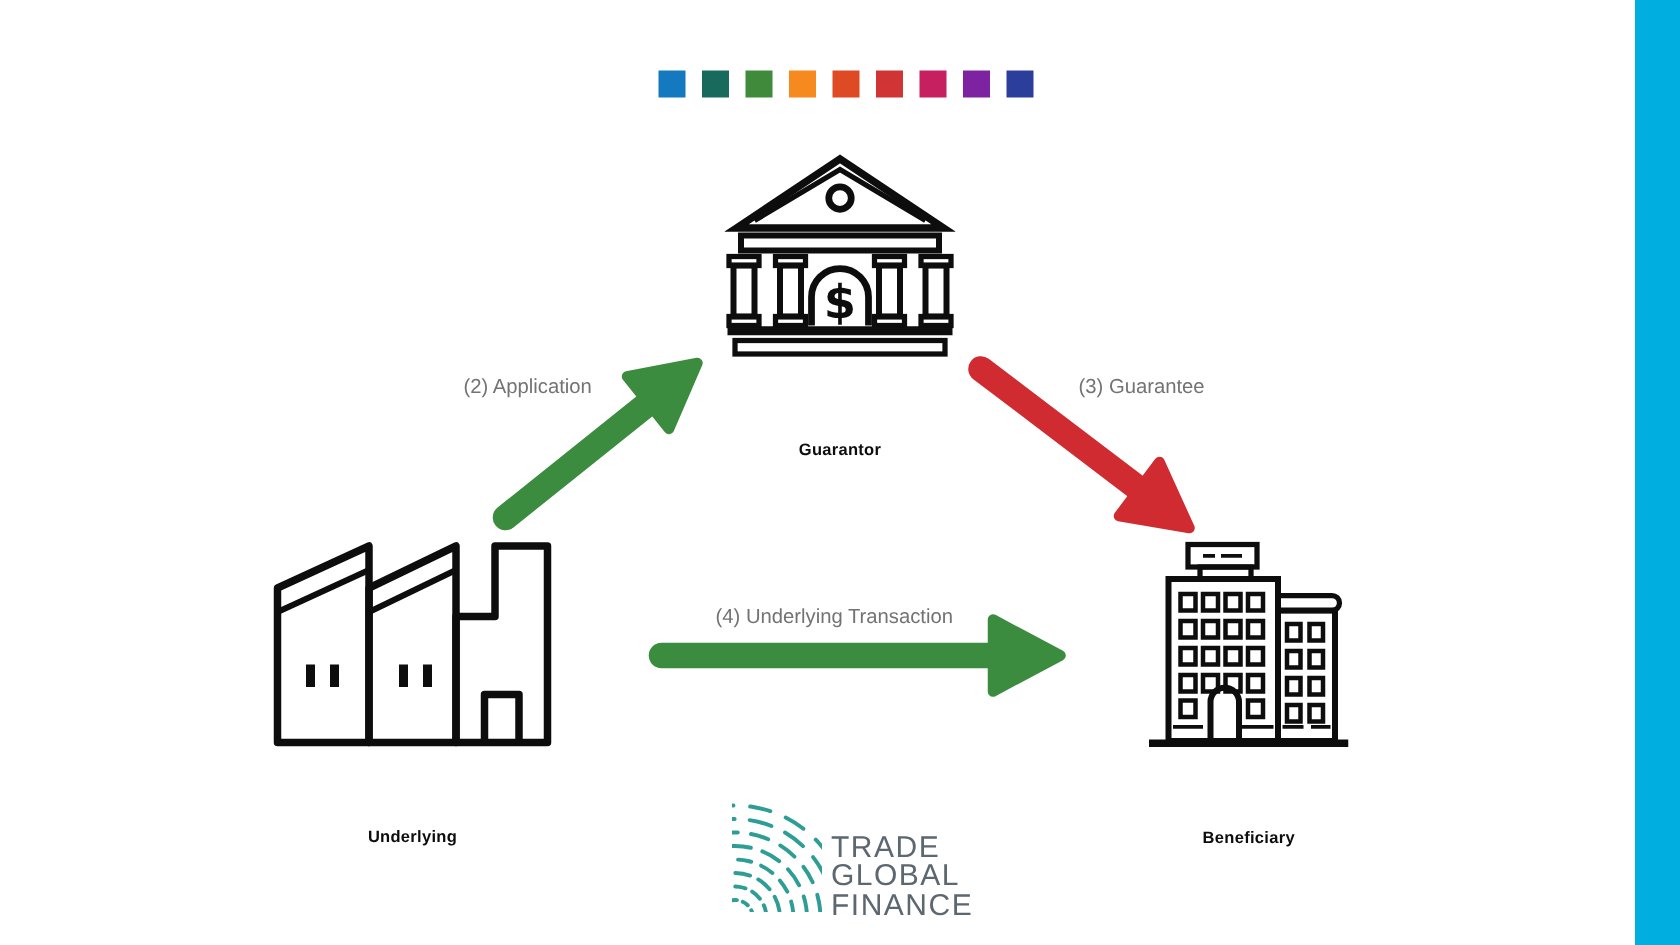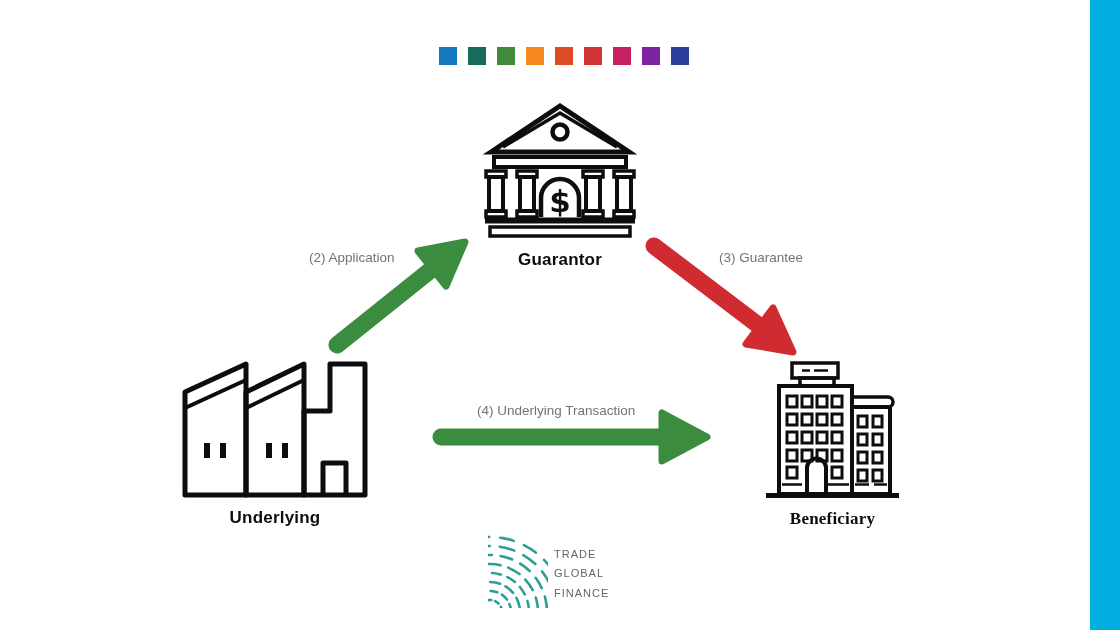--- a/index.html
+++ b/index.html
@@ -23,27 +23,28 @@
   }
   .color-strip span { width: 18px; height: 18px; display: block; }
 
   .icon { position: absolute; }
   .icon-guarantor   { left: 483px; top:  99px; width: 154px; height: 139px; }
   .icon-applicant   { left: 182px; top: 361px; width: 186px; height: 137px; }
   .icon-beneficiary { left: 766px; top: 360px; width: 133px; height: 138px; }
 
   .node-label {
     position: absolute;
-    font-weight: bold; font-size: 17px;
+    font-weight: bold; font-size: 11px;
     text-align: center; color: #0d0d0d;
     letter-spacing: 0.2px;
+    margin-top: 44px;
   }
   .lbl-guarantor   { left: 483px; top: 250px; width: 154px; }
   .lbl-applicant   { left: 182px; top: 508px; width: 186px; }
-  .lbl-beneficiary { left: 766px; top: 509px; width: 133px; font-family: Liberation Serif, serif; }
+  .lbl-beneficiary { left: 766px; top: 509px; width: 133px; }
 
   .flow-label {
     position: absolute;
     font-size: 13.5px; color: #737373;
     white-space: nowrap;
   }
   .lbl-application { left: 309px; top: 250px; }
   .lbl-guarantee   { left: 719px; top: 250px; text-align: center; }
   .lbl-underlying  { left: 477px; top: 403px; }
 
@@ -59,22 +60,22 @@
   .logo {
     position: absolute; left: 488px; top: 528px;
     display: flex; align-items: flex-start;
   }
   .logo-mark { width: 60px; height: 80px; }
   .logo-mark circle {
     fill: none; stroke: var(--logo-teal, #2E9D96);
     stroke-width: 2.6; stroke-linecap: round;
   }
   .logo-text {
-    margin-left: 6px; margin-top: 17px;
-    font-size: 11px; line-height: 19.3px;
+    margin-left: 6px; margin-top: 28px;
+    font-size: 20px; line-height: 19.3px;
     letter-spacing: 1px;
     color: var(--logo-gray, #5D6770);
   }
 </style>
 </head>
 <body>
 
 <div>
 
   <div class="right-bar"></div>

